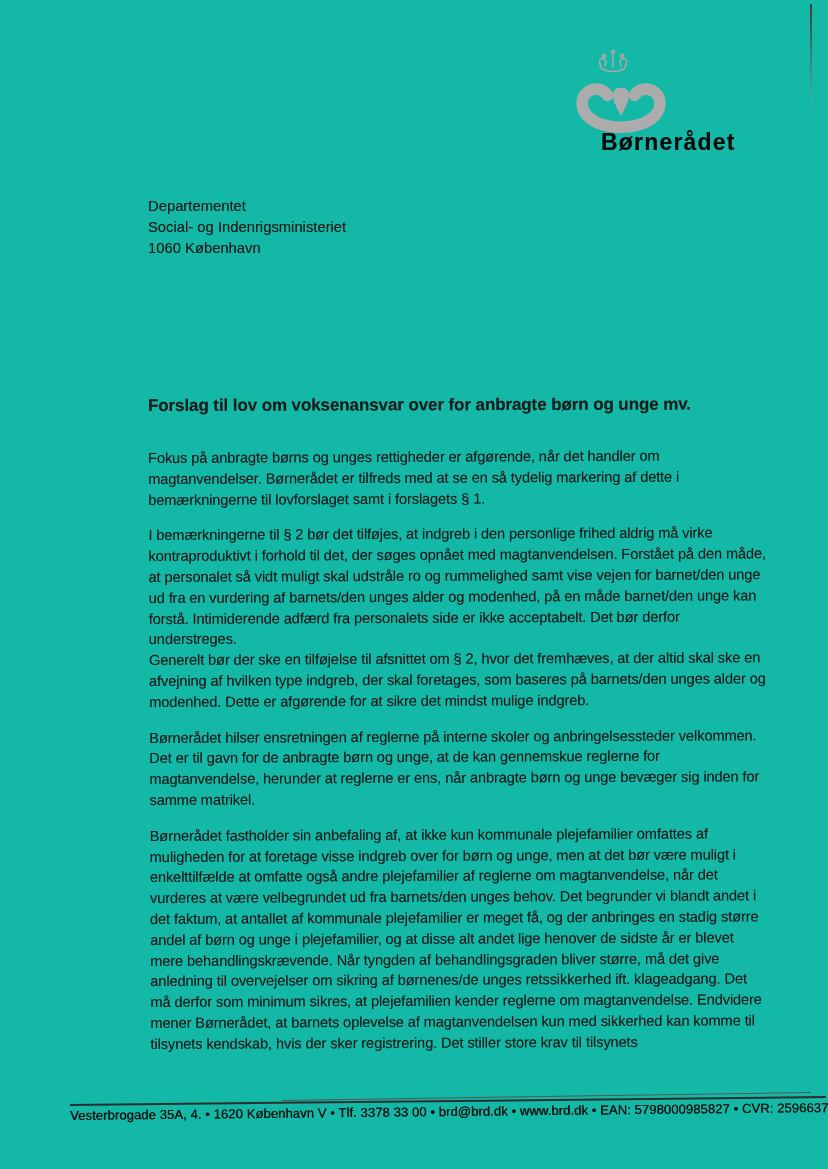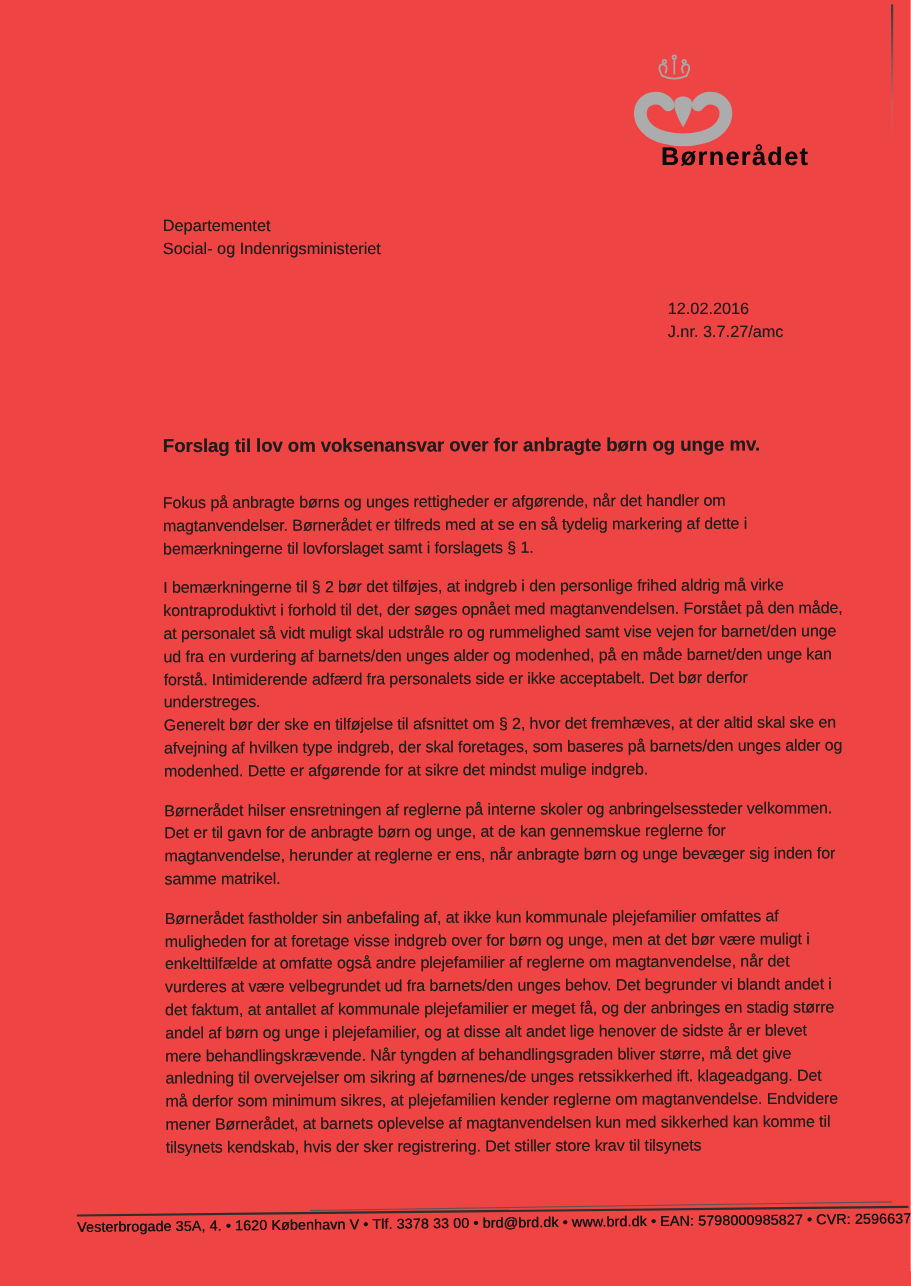--- a/index.html
+++ b/index.html
@@ -1,20 +1,20 @@
 <!DOCTYPE html>
 <html><head>
 <meta charset="utf-8">
 <style>
   * { margin:0; padding:0; box-sizing:border-box; }
   html, body { background:#ffffff; }
   .page {
     position:relative;
     width:828px; height:1169px;
-    background:#ef4444;
+    background:#14b8a6;
     overflow:hidden;
     font-family:"Liberation Sans", sans-serif;
     color:#1d1d1d;
     text-shadow:0 0 0.3px rgba(25,25,25,0.55);
   }
   
   .scan-line {
     position:absolute; left:810px; top:4px; width:2px; height:122px;
     background:linear-gradient(to bottom, #3c3c3c 0%, rgba(90,90,90,0.55) 45%, rgba(140,140,140,0.25) 75%, transparent 100%);
   }
@@ -86,26 +86,23 @@
     <svg class="figure" width="94" height="56" viewBox="-3 -4 96 58">
       <path d="M31 14 C24 3 7 7 5 19 C3 31 13 41 27 44.5 C38 47.5 52 47.5 63 44.5 C77 41 87 31 85 19 C83 7 66 3 59 14" fill="none" stroke="#acacac" stroke-width="12" stroke-linecap="round"></path>
       <path d="M45 35 C41 28 35 17 37 10.5 C39 4.5 51 4.5 53 10.5 C55 17 49 28 45 35 Z" fill="#acacac"></path>
     </svg>
     <div class="org-name">Børnerådet</div>
   </div>
 
   <div class="recipient">
     <div>Departementet</div>
     <div>Social- og Indenrigsministeriet</div>
+    <div>1060 København</div>
   </div>
 
-  <div class="meta">
-    <div>12.02.2016</div>
-    <div>J.nr. 3.7.27/amc</div>
-  </div>
 
   <div class="title">Forslag til lov om voksenansvar over for anbragte børn og unge mv.</div>
 
   <div class="bodytext">
     <p class="para">Fokus på anbragte børns og unges rettigheder er afgørende, når det handler om magtanvendelser. Børnerådet er tilfreds med at se en så tydelig markering af dette i bemærkningerne til lovforslaget samt i forslagets § 1.</p>
     <p class="para tight">I bemærkningerne til § 2 bør det tilføjes, at indgreb i den personlige frihed aldrig må virke kontraproduktivt i forhold til det, der søges opnået med magtanvendelsen. Forstået på den måde, at personalet så vidt muligt skal udstråle ro og rummelighed samt vise vejen for barnet/den unge ud fra en vurdering af barnets/den unges alder og modenhed, på en måde barnet/den unge kan forstå. Intimiderende adfærd fra personalets side er ikke acceptabelt. Det bør derfor understreges.</p>
     <p class="para">Generelt bør der ske en tilføjelse til afsnittet om § 2, hvor det fremhæves, at der altid skal ske en afvejning af hvilken type indgreb, der skal foretages, som baseres på barnets/den unges alder og modenhed. Dette er afgørende for at sikre det mindst mulige indgreb.</p>
     <p class="para">Børnerådet hilser ensretningen af reglerne på interne skoler og anbringelsessteder velkommen. Det er til gavn for de anbragte børn og unge, at de kan gennemskue reglerne for magtanvendelse, herunder at reglerne er ens, når anbragte børn og unge bevæger sig inden for samme matrikel.</p>
     <p class="para">Børnerådet fastholder sin anbefaling af, at ikke kun kommunale plejefamilier omfattes af muligheden for at foretage visse indgreb over for børn og unge, men at det bør være muligt i enkelttilfælde at omfatte også andre plejefamilier af reglerne om magtanvendelse, når det vurderes at være velbegrundet ud fra barnets/den unges behov. Det begrunder vi blandt andet i det faktum, at antallet af kommunale plejefamilier er meget få, og der anbringes en stadig større andel af børn og unge i plejefamilier, og at disse alt andet lige henover de sidste år er blevet mere behandlingskrævende. Når tyngden af behandlingsgraden bliver større, må det give anledning til overvejelser om sikring af børnenes/de unges retssikkerhed ift. klageadgang. Det må derfor som minimum sikres, at plejefamilien kender reglerne om magtanvendelse. Endvidere mener Børnerådet, at barnets oplevelse af magtanvendelsen kun med sikkerhed kan komme til tilsynets kendskab, hvis der sker registrering. Det stiller store krav til tilsynets</p>
   </div>

